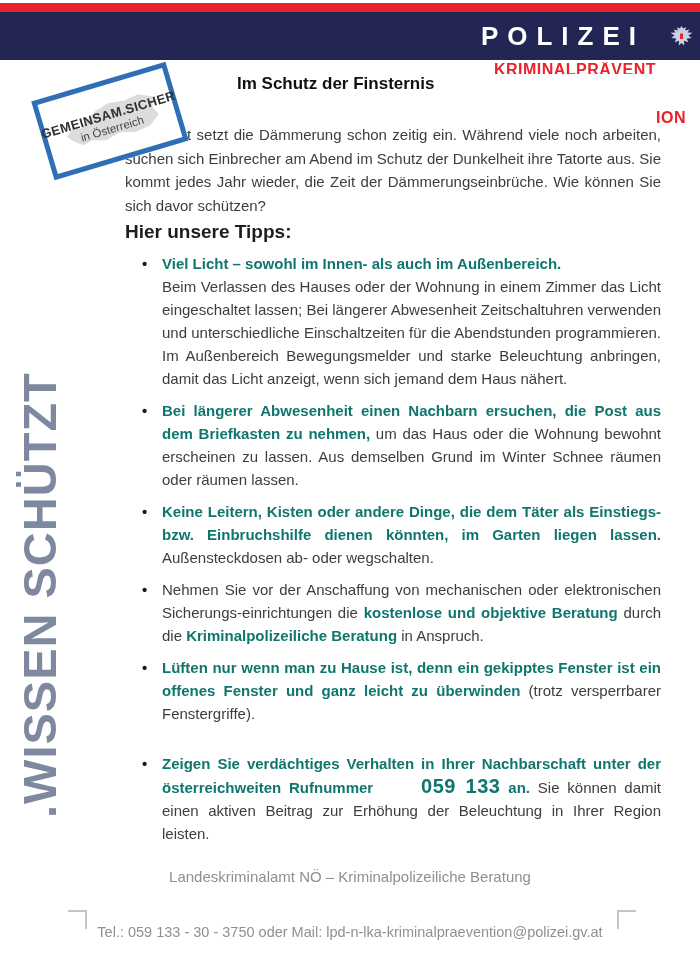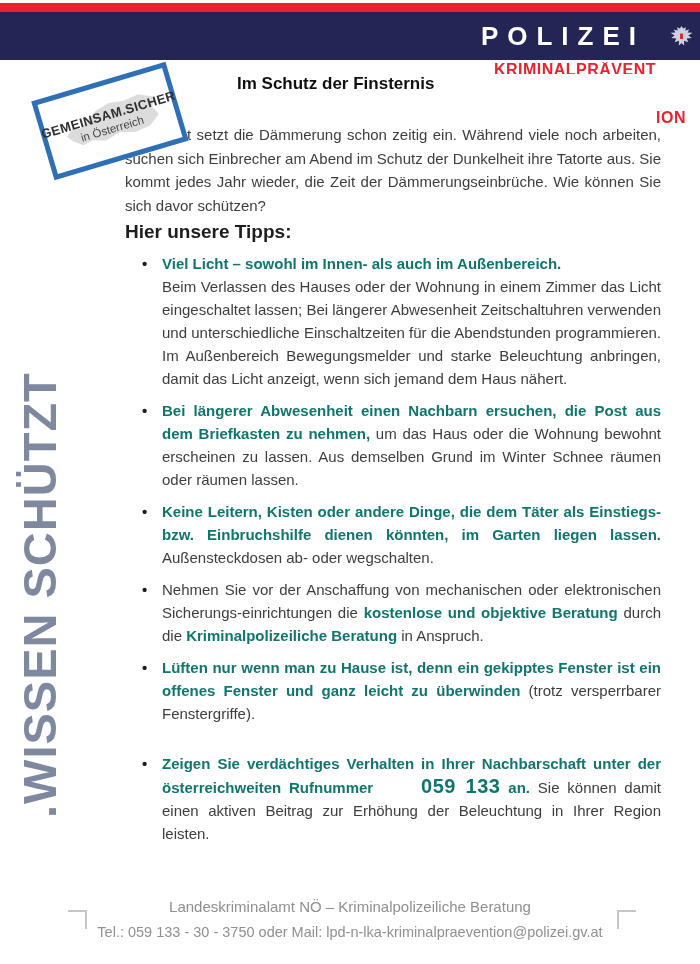--- a/index.html
+++ b/index.html
@@ -101,21 +101,21 @@
   .tips li::before {
     content: "\2022";
     position: absolute; left: 17px; top: 0;
     color: #1d1d1d; font-weight: 700;
   }
   .tips .b { font-weight: 700; color: #0f766e; }
   .tips .lg { font-size: 20px; letter-spacing: 0.5px; margin-left: 40px; }
 
   
   .footer-dept {
-    position: absolute; left: 0; right: 0; top: 898px;
+    position: absolute; left: 0; right: 0; top: 868px;
     text-align: center; color: #8f8f8f; font-size: 15px;
   }
   .footer-contact {
     position: absolute; left: 0; right: 0; top: 898px;
     text-align: center; color: #909090; font-size: 14.5px; line-height: 23px;
     white-space: pre-line;
   }
   .corner { position: absolute; width: 17px; height: 17px; top: 910px; }
   .corner.left  { left: 68px;  border-top: 2px solid #c6c6c6; border-right: 2px solid #c6c6c6; }
   .corner.right { left: 617px; border-top: 2px solid #c6c6c6; border-left: 2px solid #c6c6c6; }

